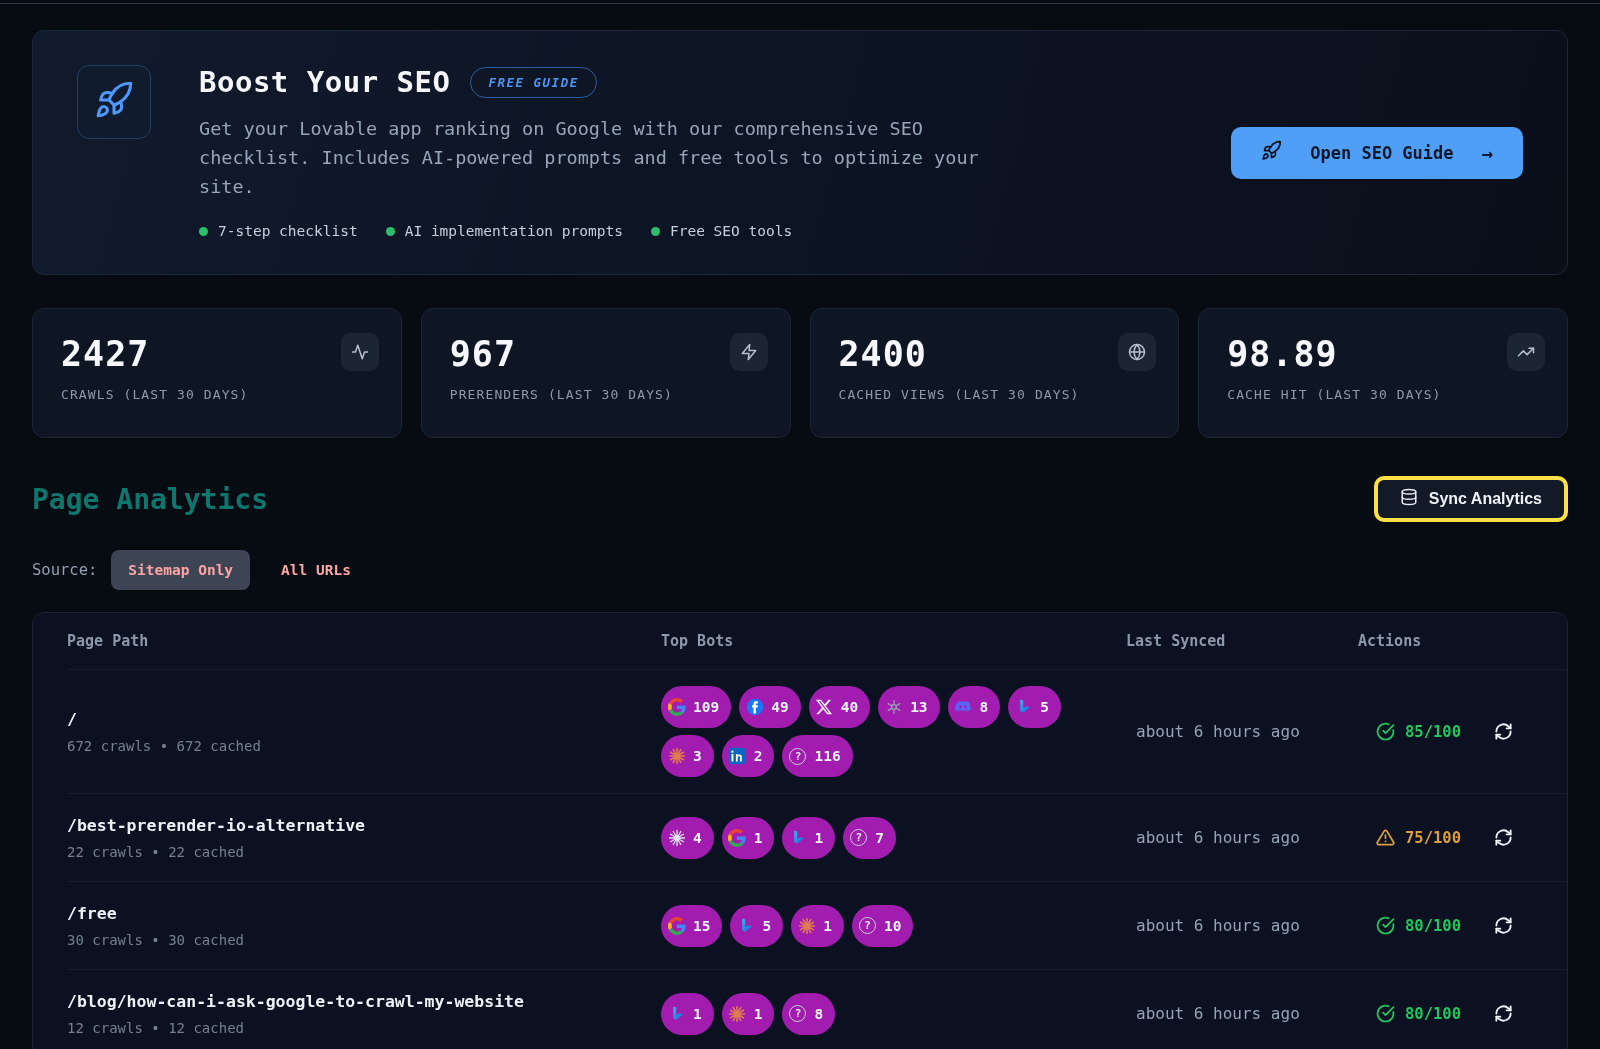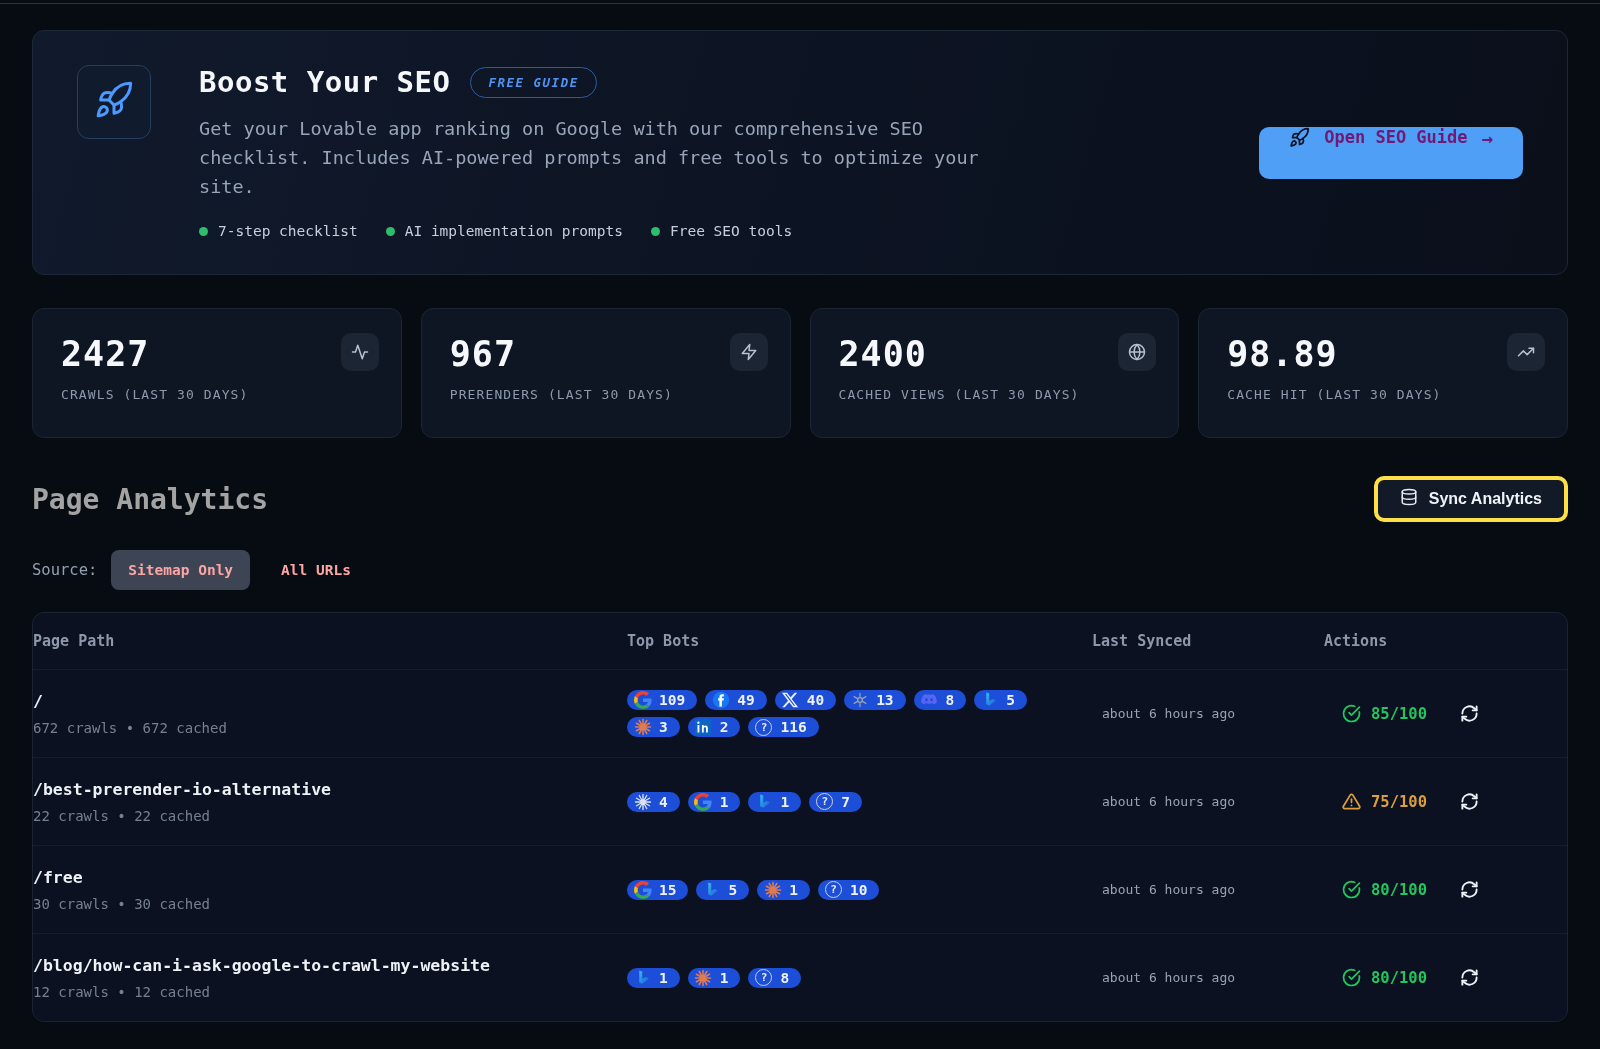--- a/index.html
+++ b/index.html
@@ -39,22 +39,22 @@
   }
   .banner-desc {
     margin-top:15px; max-width:800px;
     font-size:18.5px; line-height:29px; color:#98a5b8;
   }
   .banner-features { margin-top:22px; display:flex; gap:28px; }
   .feature { display:flex; align-items:center; gap:10px; font-size:14.5px; color:#c6cfdb; }
   .dot { width:9px; height:9px; border-radius:50%; background:#2ebd6b; flex:none; }
   .banner-cta {
     margin-left:auto; align-self:center; flex:none;
-    display:flex; gap:14px;
-    background:#4f9ff7; color:#701a75;
+    display:flex; align-items:center; gap:28px;
+    background:#4f9ff7; color:#0f172a;
     border:none; border-radius:10px; cursor:pointer;
     height:52px; padding:0 30px;
     font-family:"DejaVu Sans Mono", monospace;
     font-size:17px; font-weight:bold;
   }
   .banner-cta svg { width:21px; height:21px; stroke:#0a1322; }
   .cta-arrow { font-size:19px; font-weight:bold; }
 
   
   .stats-row { margin:33px 32px 0; display:flex; gap:19px; }
@@ -67,21 +67,21 @@
   .stat-label { margin-top:13px; font-size:13px; color:#8e99ab; letter-spacing:1.1px; }
   .stat-icon {
     position:absolute; top:24px; right:22px;
     width:38px; height:38px; border-radius:10px; background:#1b2534;
     display:flex; align-items:center; justify-content:center;
   }
   .stat-icon svg { width:18px; height:18px; stroke:#b6c0cf; }
 
   
   .analytics-header { margin:38px 32px 0; display:flex; align-items:center; justify-content:space-between; }
-  .analytics-title { font-size:28px; font-weight:bold; color:#a3a3a3; }
+  .analytics-title { font-size:28px; font-weight:bold; color:#0f766e; }
   .sync-btn {
     display:flex; align-items:center; gap:11px;
     background:#121a28; border:4px solid #fde047; border-radius:10px; cursor:pointer;
     height:46px; padding:0 22px;
     font-family:"Liberation Sans", sans-serif;
     font-size:16px; font-weight:600; color:#f0f3f7;
   }
   .sync-btn svg { width:18px; height:18px; stroke:#e6ebf2; }
 
   
@@ -100,41 +100,42 @@
     margin:20px 32px 0;
     background:#0b1120;
     border:1px solid #1a2433;
     border-radius:12px;
     overflow:hidden;
   }
   .thead, .trow {
     display:grid;
     grid-template-columns:594px 465px 232px 1fr;
     align-items:center;
+    margin-left:34px;
   }
   .thead { height:56px; color:#8d98aa; font-size:15px; font-weight:bold; }
   .trow { border-top:1px solid #141d2b; min-height:88px; padding-top:16px; padding-bottom:16px; }
   .path { font-size:16.5px; font-weight:bold; color:#eef1f6; cursor:pointer; }
   .path-stats { margin-top:9px; font-size:14px; color:#76818f; }
   .col-bots { display:flex; flex-wrap:wrap; gap:7px 8px; max-width:412px; align-items:center; }
   .bot-badge {
     display:inline-flex; align-items:center; gap:7px;
-    background:#1d4ed8; border-radius:999px;
-    height:20px; padding:0 12px 0 6px;
+    background:#a21caf; border-radius:999px;
+    height:42px; padding:0 12px 0 6px;
   }
   .bot-badge .bicon { width:19px; height:19px; display:flex; align-items:center; justify-content:center; }
   .bot-badge .bicon svg { width:18px; height:18px; }
   .bot-count { font-size:14.5px; font-weight:bold; color:#eef2f7; }
   .q-icon {
     width:17px; height:17px; border-radius:50%;
     border:1.5px solid #c9d1dd; color:#e8edf4;
     font-size:11px; font-weight:bold;
     display:flex; align-items:center; justify-content:center;
   }
-  .col-sync { font-size:13px; color:#97a3b4; padding-left:10px; }
+  .col-sync { font-size:16px; color:#97a3b4; padding-left:10px; }
   .col-actions { display:flex; align-items:center; padding-left:18px; }
   .score { display:flex; align-items:center; gap:10px; font-size:15.5px; font-weight:bold; min-width:116px; }
   .score .score-icon { width:19px; height:19px; display:flex; }
   .score .score-icon svg { width:19px; height:19px; }
   .score.good { color:#22c55e; }
   .score.warning { color:#dd9f3d; }
   .refresh-btn {
     background:transparent; border:none; cursor:pointer;
     width:22px; height:22px; display:flex; align-items:center; justify-content:center;
   }

